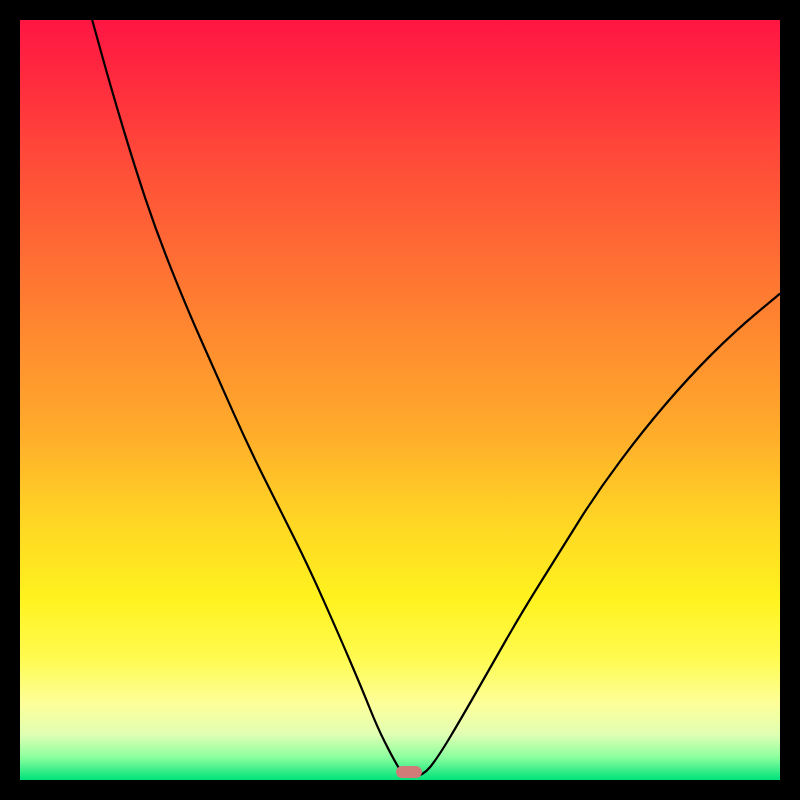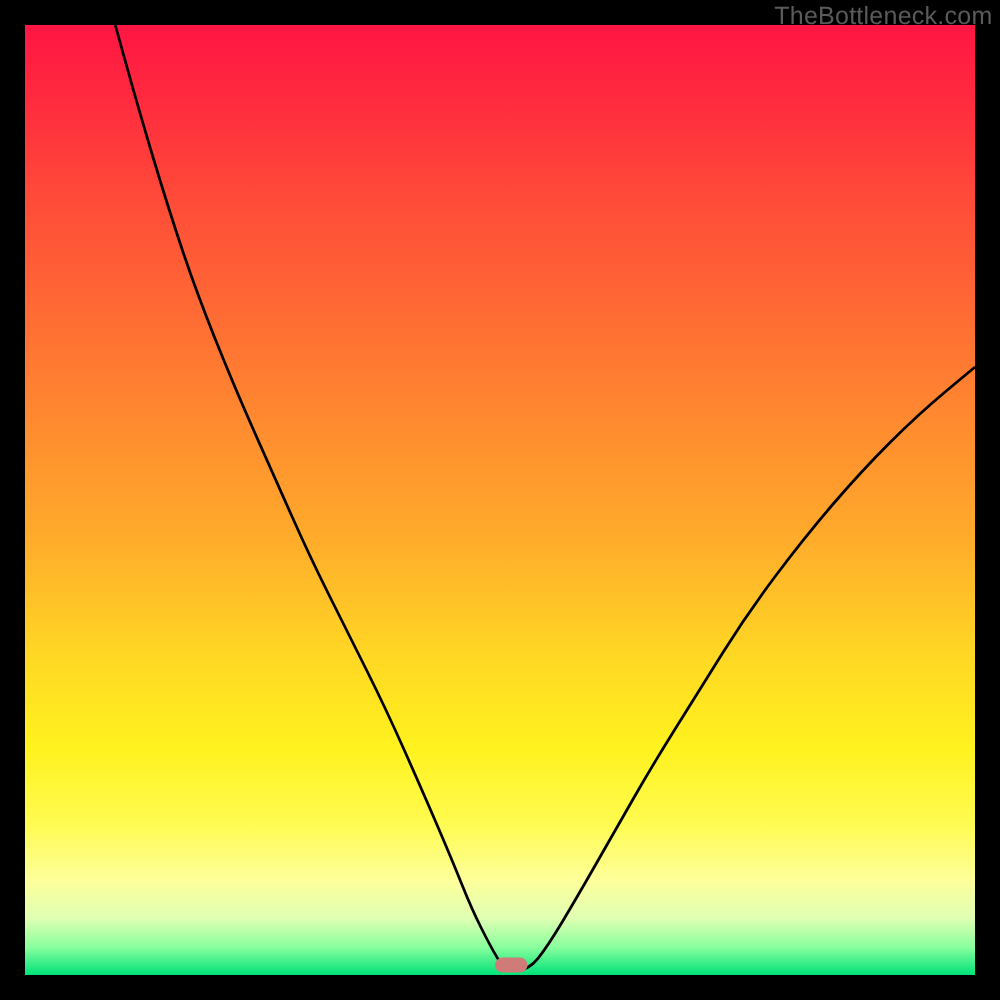--- a/index.html
+++ b/index.html
@@ -75,14 +75,13 @@
 
   <div class="plot-area"></div>
 
   <svg class="curve" viewBox="0 0 760 760" preserveAspectRatio="none">
 
     <path id="curve-path" fill="none" stroke="#000000" stroke-width="2.2" d="M 72.2 0.0 Q 72.2 0.0 81.7 34.2 Q 91.2 68.4 102.6 106.4 Q 114.0 144.4 125.4 178.6 Q 136.8 212.8 152.0 250.8 Q 167.2 288.8 182.4 323.0 Q 197.6 357.2 212.8 391.4 Q 228.0 425.6 243.2 456.0 Q 258.4 486.4 273.6 516.8 Q 288.8 547.2 304.0 581.4 Q 319.2 615.6 330.6 642.2 Q 342.0 668.8 349.6 687.8 Q 357.2 706.8 364.8 722.0 Q 372.4 737.2 378.1 746.7 Q 383.8 756.2 393.3 756.2 Q 402.8 756.2 410.4 746.7 Q 418.0 737.2 429.4 718.2 Q 440.8 699.2 456.0 672.6 Q 471.2 646.0 486.4 619.4 Q 501.6 592.8 520.6 562.4 Q 539.6 532.0 558.6 501.6 Q 577.6 471.2 600.4 440.8 Q 623.2 410.4 646.0 383.8 Q 668.8 357.2 691.6 334.4 Q 714.4 311.6 737.2 292.6 T 760.0 273.6"></path>
   </svg>
 
   <div class="marker" id="min-marker" style="left: 396px; top: 766px; background: rgb(207, 123, 120);"></div>
 
-  <div class="watermark">TheBottleneck.com</div>
 </div>
 
 </body></html>

